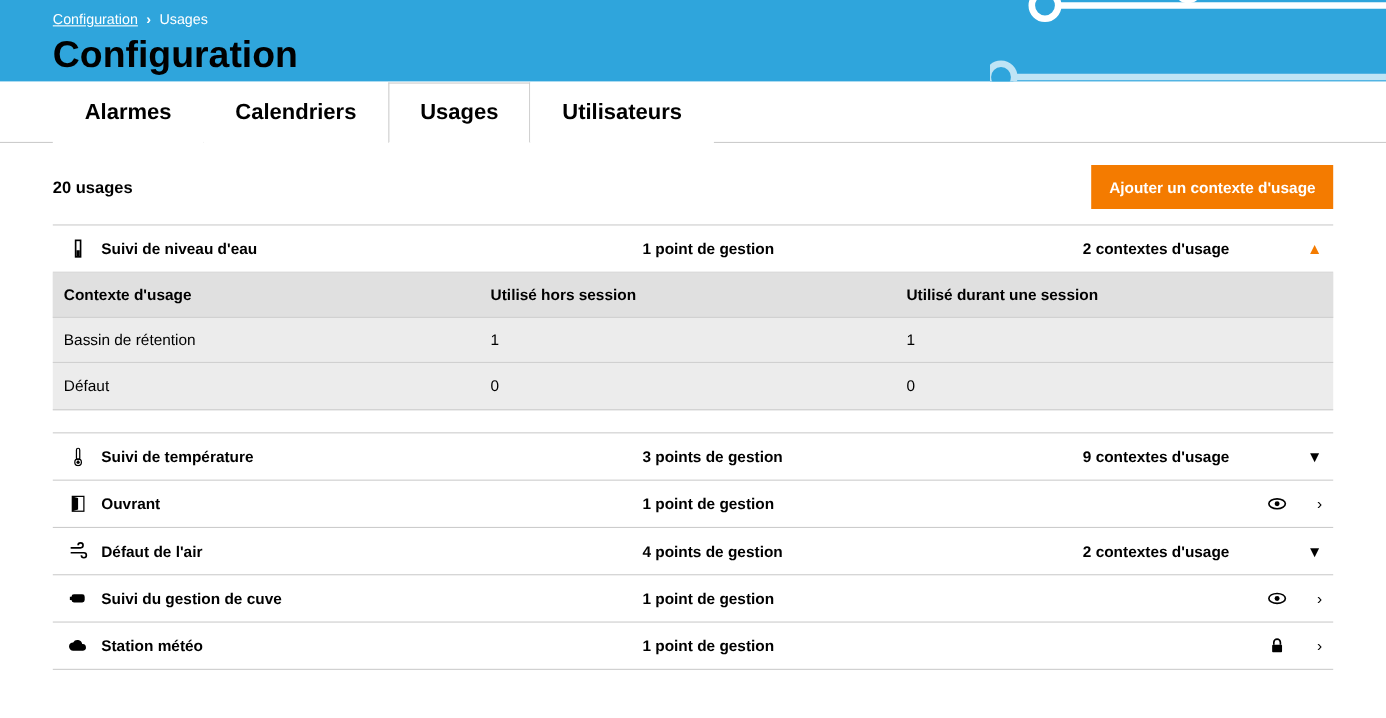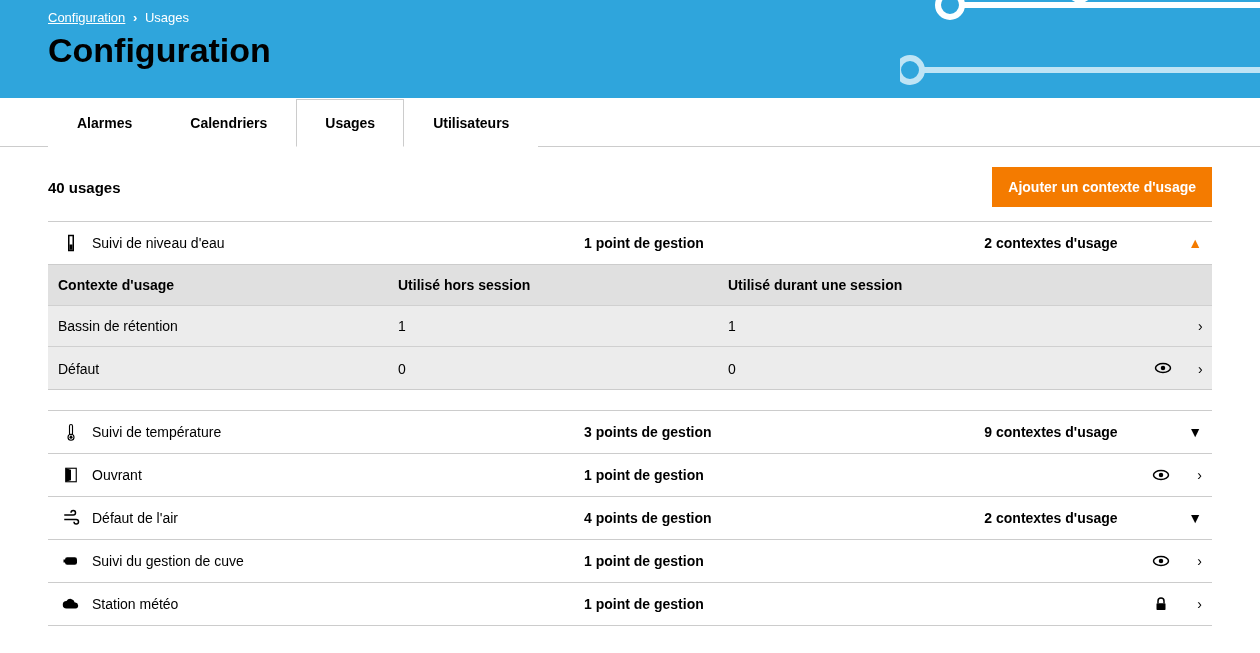--- a/index.html
+++ b/index.html
@@ -8,21 +8,21 @@
     font-size: 14px;
     color: #000;
     background: #fff;
     width: 1260px;
   }
   .header {
     background: #2fa5dc;
     padding: 10px 48px 20px 48px;
     position: relative;
     overflow: hidden;
-    height: 98px;
+    height: 74px;
   }
   .header-deco {
     position: absolute;
     right: -40px;
     top: -20px;
     width: 400px;
     height: 140px;
     pointer-events: none;
   }
   .breadcrumb {
@@ -44,21 +44,21 @@
     font-weight: bold;
     color: #000;
   }
   .tabs {
     display: flex;
     border-bottom: 1px solid #ccc;
     padding-left: 48px;
   }
   .tab {
     padding: 15px 28px;
-    font-size: 14px;
+    font-size: 20px;
     font-weight: bold;
     color: #000;
     cursor: pointer;
     border: 1px solid transparent;
     border-bottom: none;
     position: relative;
     top: 1px;
     background: #fff;
   }
   .tab.active {
@@ -98,21 +98,21 @@
     cursor: pointer;
   }
   .usage-row .icon {
     width: 26px;
     flex: 0 0 26px;
     font-size: 16px;
     text-align: center;
   }
   .usage-row .name {
     flex: 0 0 500px;
-    font-weight: normal;
+    font-weight: bold;
     padding-left: 8px;
   }
   .usage-row .points {
     flex: 0 0 380px;
     font-weight: bold;
   }
   .usage-row .contexts {
     flex: 1;
     text-align: center;
     font-weight: bold;
@@ -129,23 +129,24 @@
     font-size: 14px;
     color: #000;
   }
   .usage-row .arrow.orange { color: #f47b00; }
   .expanded-table {
     background: #ececec;
     border-bottom: 1px solid #ccc;
   }
   .expanded-header, .expanded-row {
     display: flex;
-    align-items: flex-end;
+    align-items: flex-start;
     padding: 12px 10px;
     border-bottom: 1px solid #d0d0d0;
+    gap: 48px;
   }
   .expanded-header {
     font-weight: bold;
     background: #e0e0e0;
   }
   .expanded-row:last-child { border-bottom: none; }
   .col-ctx { flex: 0 0 296px; }
   .col-hors { flex: 0 0 330px; margin-left: 44px; }
   .col-durant { flex: 0 0 400px; }
   .col-eye { flex: 0 0 70px; text-align: center; font-size: 16px; }
@@ -179,21 +180,21 @@
 
 <div class="tabs">
   <div class="tab">Alarmes</div>
   <div class="tab">Calendriers</div>
   <div class="tab active">Usages</div>
   <div class="tab">Utilisateurs</div>
 </div>
 
 <div class="content">
   <div class="toolbar">
-    <div class="count-label">40 usages</div>
+    <div class="count-label">20 usages</div>
     <button class="btn-primary">Ajouter un contexte d'usage</button>
   </div>
 
   <div class="usage-list">
 
     <div class="usage-row">
       <span class="icon">
         <svg class="icon-svg" viewBox="0 0 24 24">
             <rect x="9" y="2" width="6" height="20" fill="none" stroke="#000" stroke-width="2"></rect>
             <rect x="10" y="14" width="4" height="7" fill="#000"></rect>

